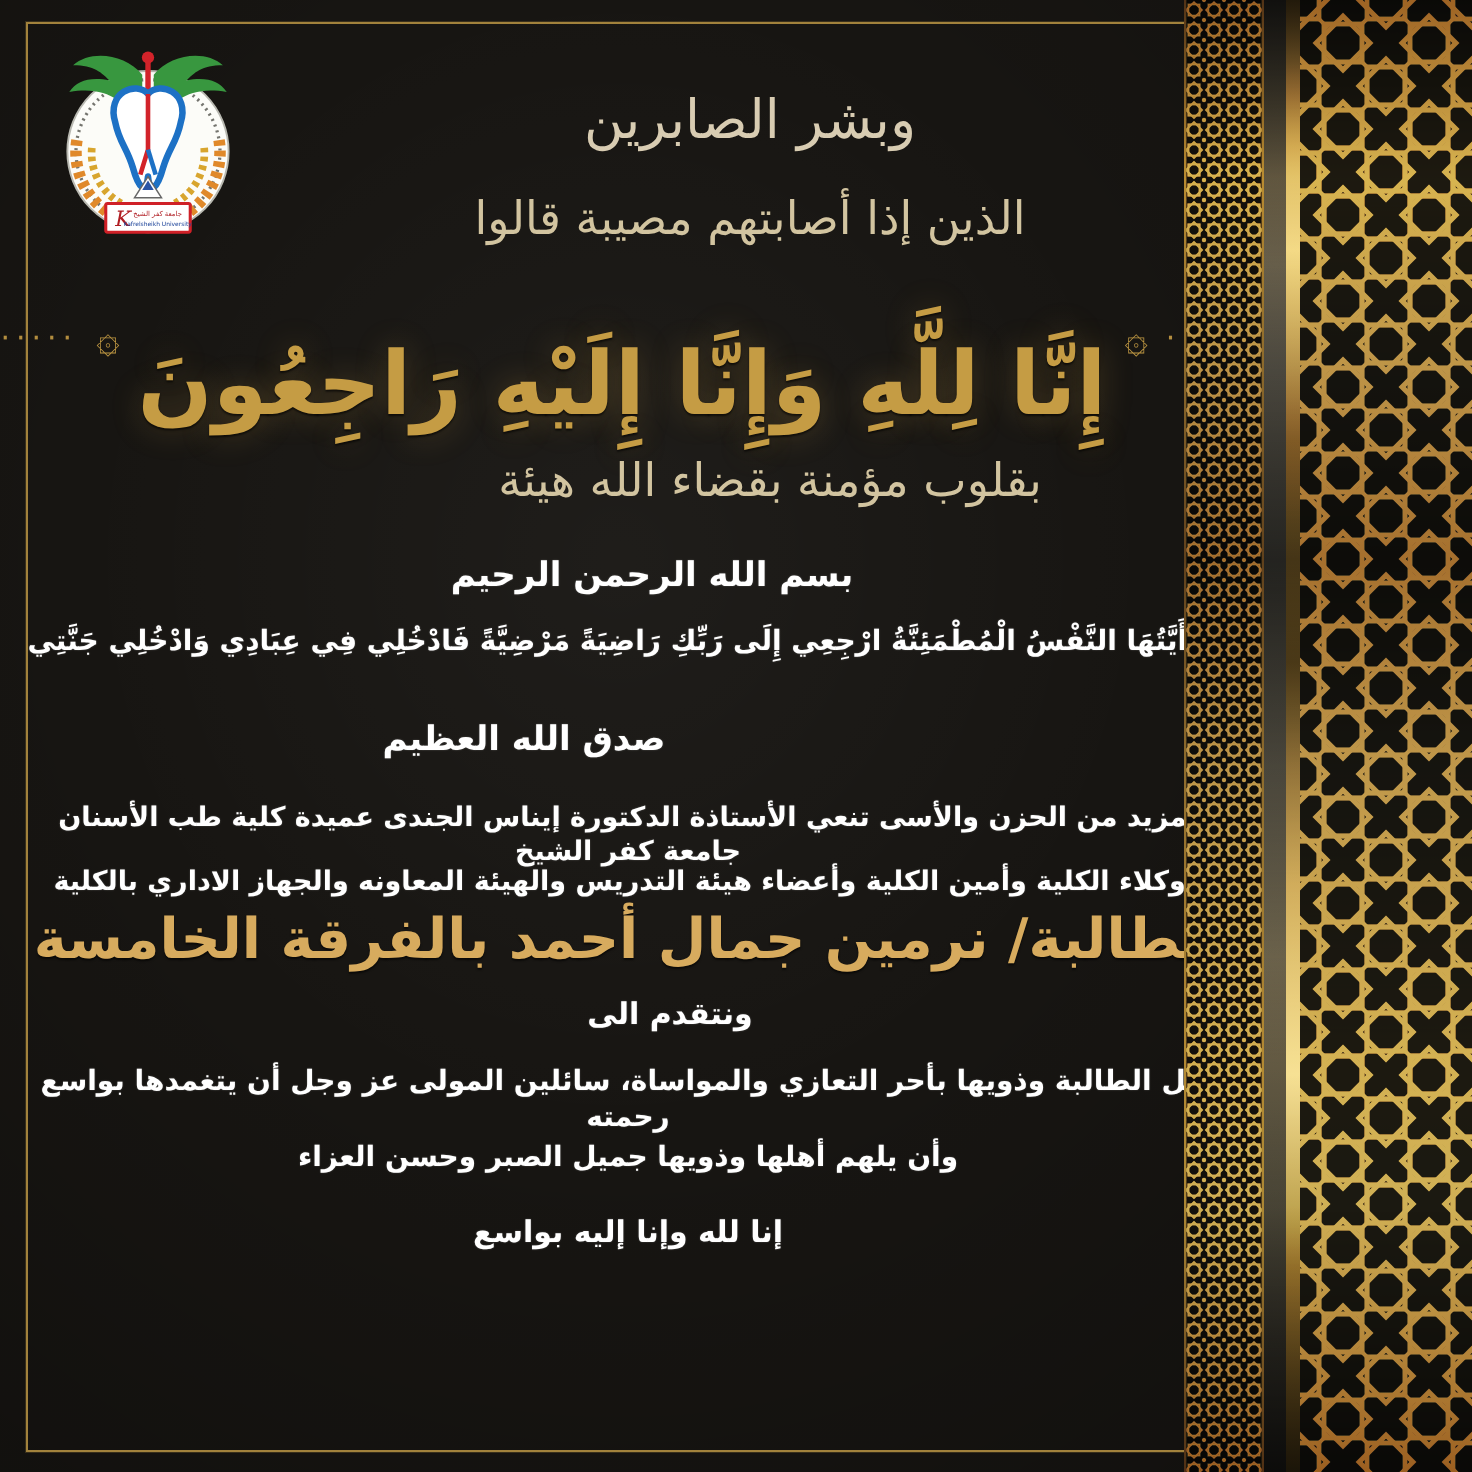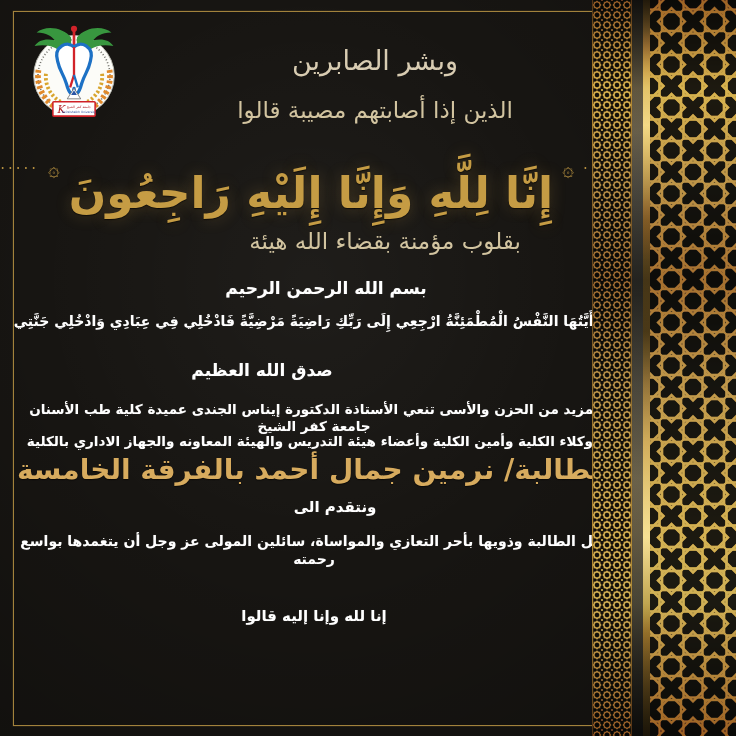--- a/index.html
+++ b/index.html
@@ -124,21 +124,22 @@
 
   <div id="basmala" class="t white">بسم الله الرحمن الرحيم</div>
   <div id="verse" class="t white">.يَا أَيَّتُهَا النَّفْسُ الْمُطْمَئِنَّةُ ارْجِعِي إِلَى رَبِّكِ رَاضِيَةً مَرْضِيَّةً فَادْخُلِي فِي عِبَادِي وَادْخُلِي جَنَّتِي</div>
   <div id="tasdiq" class="t white">صدق الله العظيم</div>
 
   <div id="ann1" class="t white">بمزيد من الحزن والأسى تنعي الأستاذة الدكتورة إيناس الجندى عميدة كلية طب الأسنان جامعة كفر الشيخ</div>
   <div id="ann2" class="t white">ووكلاء الكلية وأمين الكلية وأعضاء هيئة التدريس والهيئة المعاونه والجهاز الاداري بالكلية</div>
   <div id="student" class="t">الطالبة/ نرمين جمال أحمد بالفرقة الخامسة</div>
   <div id="forward" class="t white">ونتقدم الى</div>
   <div id="l3" class="t white">أهل الطالبة وذويها بأحر التعازي والمواساة، سائلين المولى عز وجل أن يتغمدها بواسع رحمته</div>
-  <div id="closing" class="t white">إنا لله وإنا إليه قالوا</div>
+  <div id="l4" class="t white">وأن يلهم أهلها وذويها جميل الصبر وحسن العزاء</div>
+  <div id="closing" class="t white">إنا لله وإنا إليه بواسع</div>
 
   <div class="bandzone">
     <svg class="band-narrow" width="40" height="736">
       <defs>
         <pattern id="pn" width="10" height="10" patternUnits="userSpaceOnUse">
           <rect width="10" height="10" fill="#0e0d0a"></rect>
           <rect x="2.2" y="2.2" width="5.6" height="5.6" fill="none" stroke="#c09a4e" stroke-width="1"></rect>
           <rect x="2.2" y="2.2" width="5.6" height="5.6" fill="none" stroke="#c09a4e" stroke-width="1" transform="rotate(45 5 5)"></rect>
           <circle cx="0" cy="0" r="1.1" fill="#c09a4e"></circle>
           <circle cx="10" cy="0" r="1.1" fill="#c09a4e"></circle>

